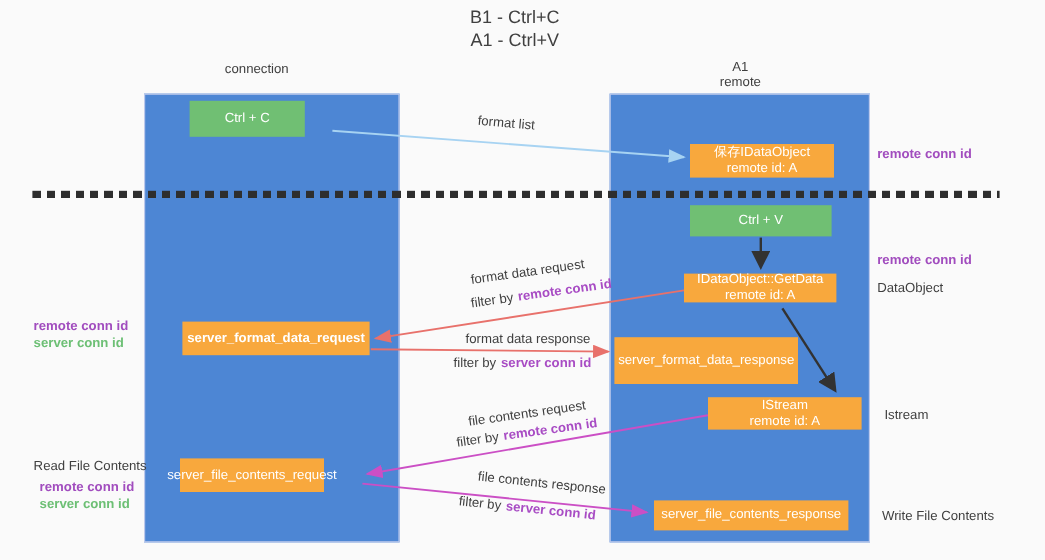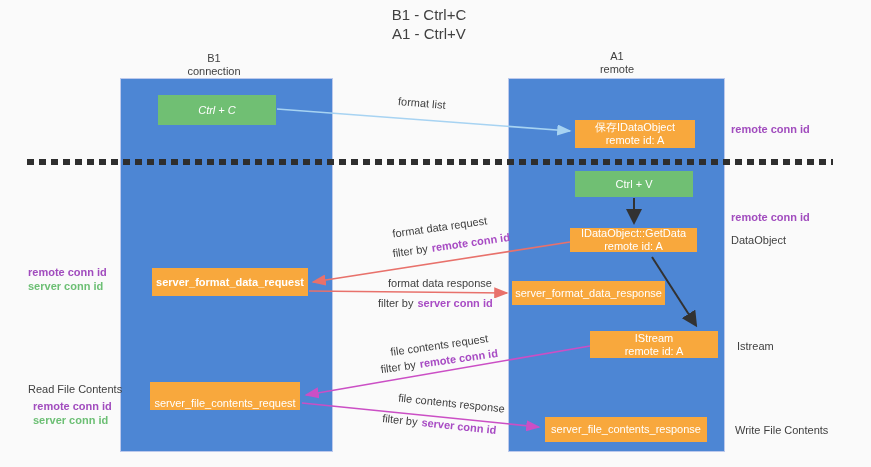--- a/index.html
+++ b/index.html
@@ -44,21 +44,20 @@
 <body>
 
 <div class="canvas">
 
   <div class="abs title">
     <div>B1 - Ctrl+C</div>
     <div>A1 - Ctrl+V</div>
   </div>
 
   <div class="abs lane-header" style="left:150px; top:52px; width:128px;">
-    <div>B1</div>
     <div>connection</div>
   </div>
   <div class="abs lane-header" style="left:553px; top:50px; width:128px;">
     <div>A1</div>
     <div>remote</div>
   </div>
 
   <div class="abs lane" style="left:120px; top:78px; width:213px; height:374px; z-index:1;"></div>
   <div class="abs lane" style="left:508px; top:78px; width:217px; height:374px; z-index:1;"></div>
 
@@ -81,21 +80,21 @@
     <line x1="634" y1="198" x2="634" y2="221" stroke="#323232" stroke-width="2" marker-end="url(#m-blk)"></line>
     <line x1="570" y1="242" x2="313" y2="282" stroke="#e8716b" stroke-width="1.6" marker-end="url(#m-red)"></line>
     <line x1="309" y1="291" x2="507" y2="293" stroke="#e8716b" stroke-width="1.6" marker-end="url(#m-red)"></line>
     <line x1="652" y1="257" x2="695" y2="324" stroke="#323232" stroke-width="2" marker-end="url(#m-blk)"></line>
     <line x1="590" y1="346" x2="306" y2="395" stroke="#cb4fc5" stroke-width="1.6" marker-end="url(#m-mag)"></line>
     <line x1="302" y1="403" x2="539" y2="427" stroke="#cb4fc5" stroke-width="1.6" marker-end="url(#m-mag)"></line>
   </svg>
 
   <div class="abs dashed-line"></div>
 
-  <div class="abs node green" style="left:158px; top:95px; width:118px; height:30px;font-style:italic;">
+  <div class="abs node green" style="left:158px; top:84px; width:96px; height:30px;">
     <div>Ctrl + C</div>
   </div>
 
   <div class="abs node orange" style="left:575px; top:120px; width:120px; height:28px;">
     <div>保存IDataObject</div>
     <div>remote id: A</div>
   </div>
 
   <div class="abs node green" style="left:575px; top:171px; width:118px; height:26px;">
     <div>Ctrl + V</div>
@@ -103,30 +102,30 @@
 
   <div class="abs node orange" style="left:570px; top:228px; width:127px; height:24px;">
     <div>IDataObject::GetData</div>
     <div>remote id: A</div>
   </div>
 
   <div class="abs node orange" style="left:152px; top:268px; width:156px; height:28px;font-weight:bold;">
     <div>server_format_data_request</div>
   </div>
 
-  <div class="abs node orange" style="left:512px; top:281px; width:153px; height:24px;">
+  <div class="abs node orange" style="left:512px; top:281px; width:153px; height:39px;">
     <div>server_format_data_response</div>
   </div>
 
   <div class="abs node orange" style="left:590px; top:331px; width:128px; height:27px;">
     <div>IStream</div>
     <div>remote id: A</div>
   </div>
 
-  <div class="abs node orange" style="left:150px; top:382px; width:150px; height:28px;justify-content:flex-end;">
+  <div class="abs node orange" style="left:150px; top:382px; width:120px; height:28px;">
     <div>server_file_contents_request</div>
   </div>
 
   <div class="abs node orange" style="left:545px; top:417px; width:162px; height:25px;">
     <div>server_file_contents_response</div>
   </div>
 
   <div class="abs edge-label" style="left:398px; top:97px; transform:rotate(5deg);">format list</div>
 
   <div class="abs edge-label" style="left:392px; top:221px; transform:rotate(-8deg);">format data request</div>

